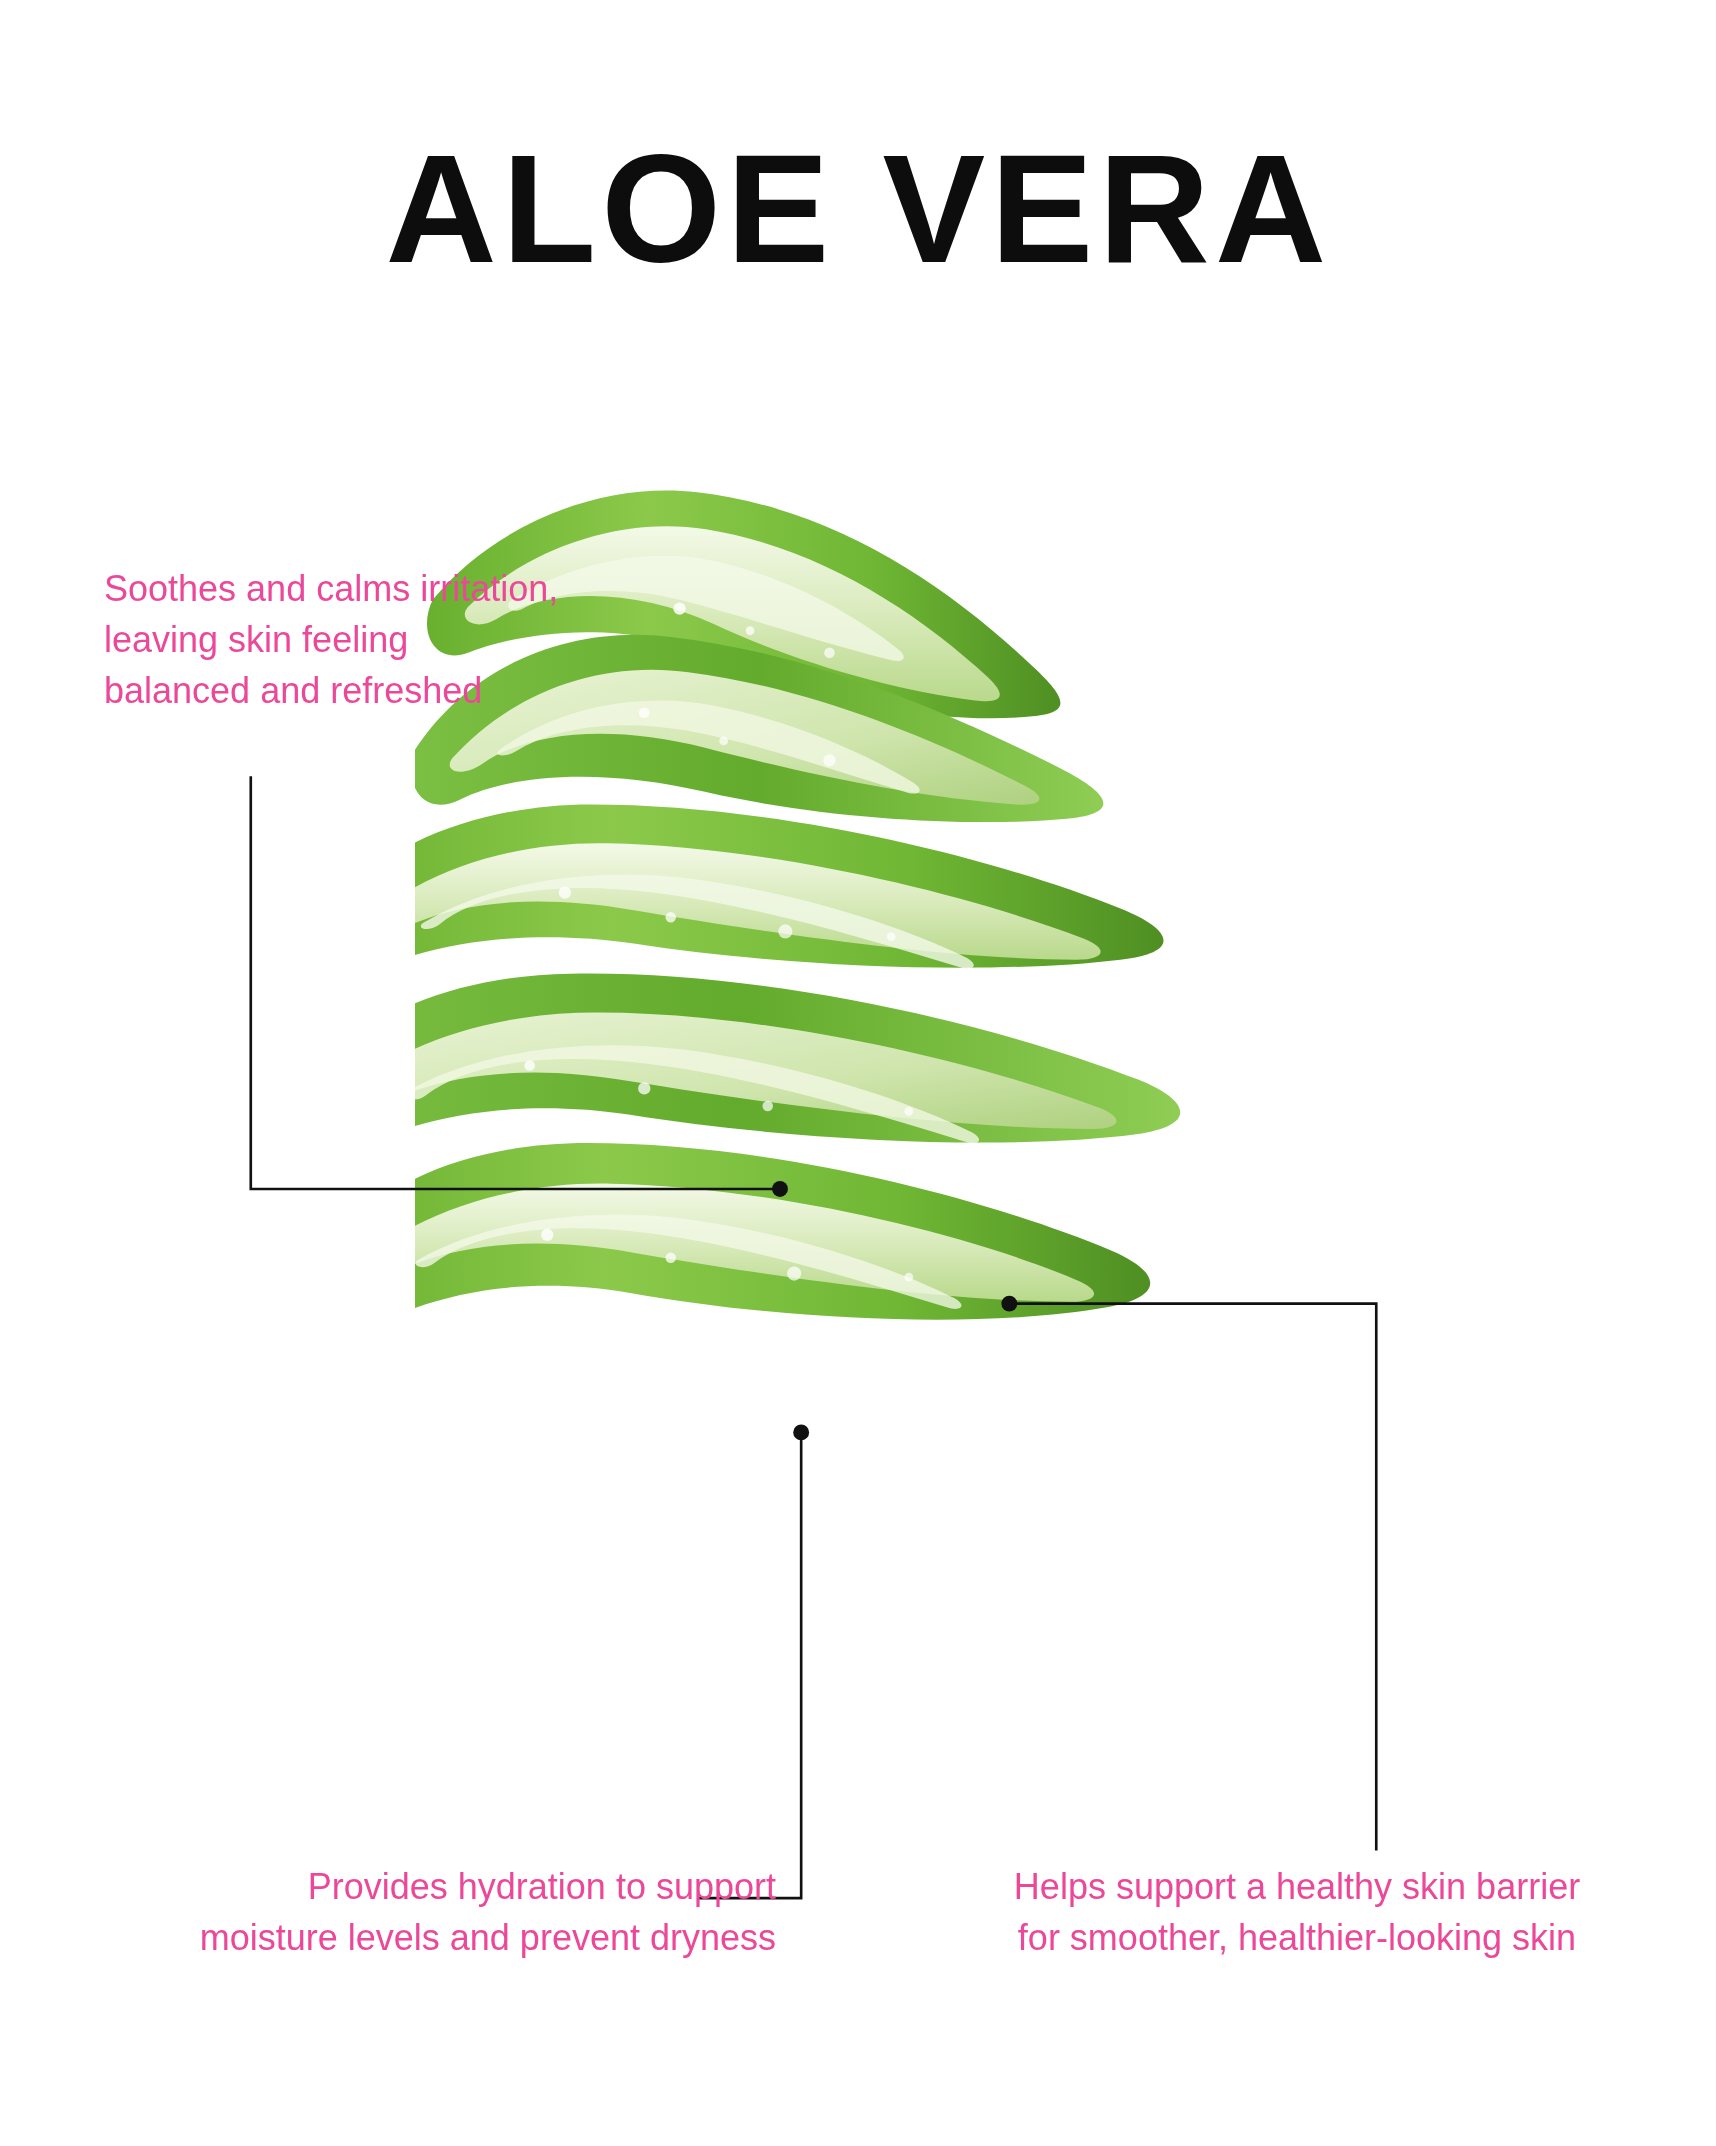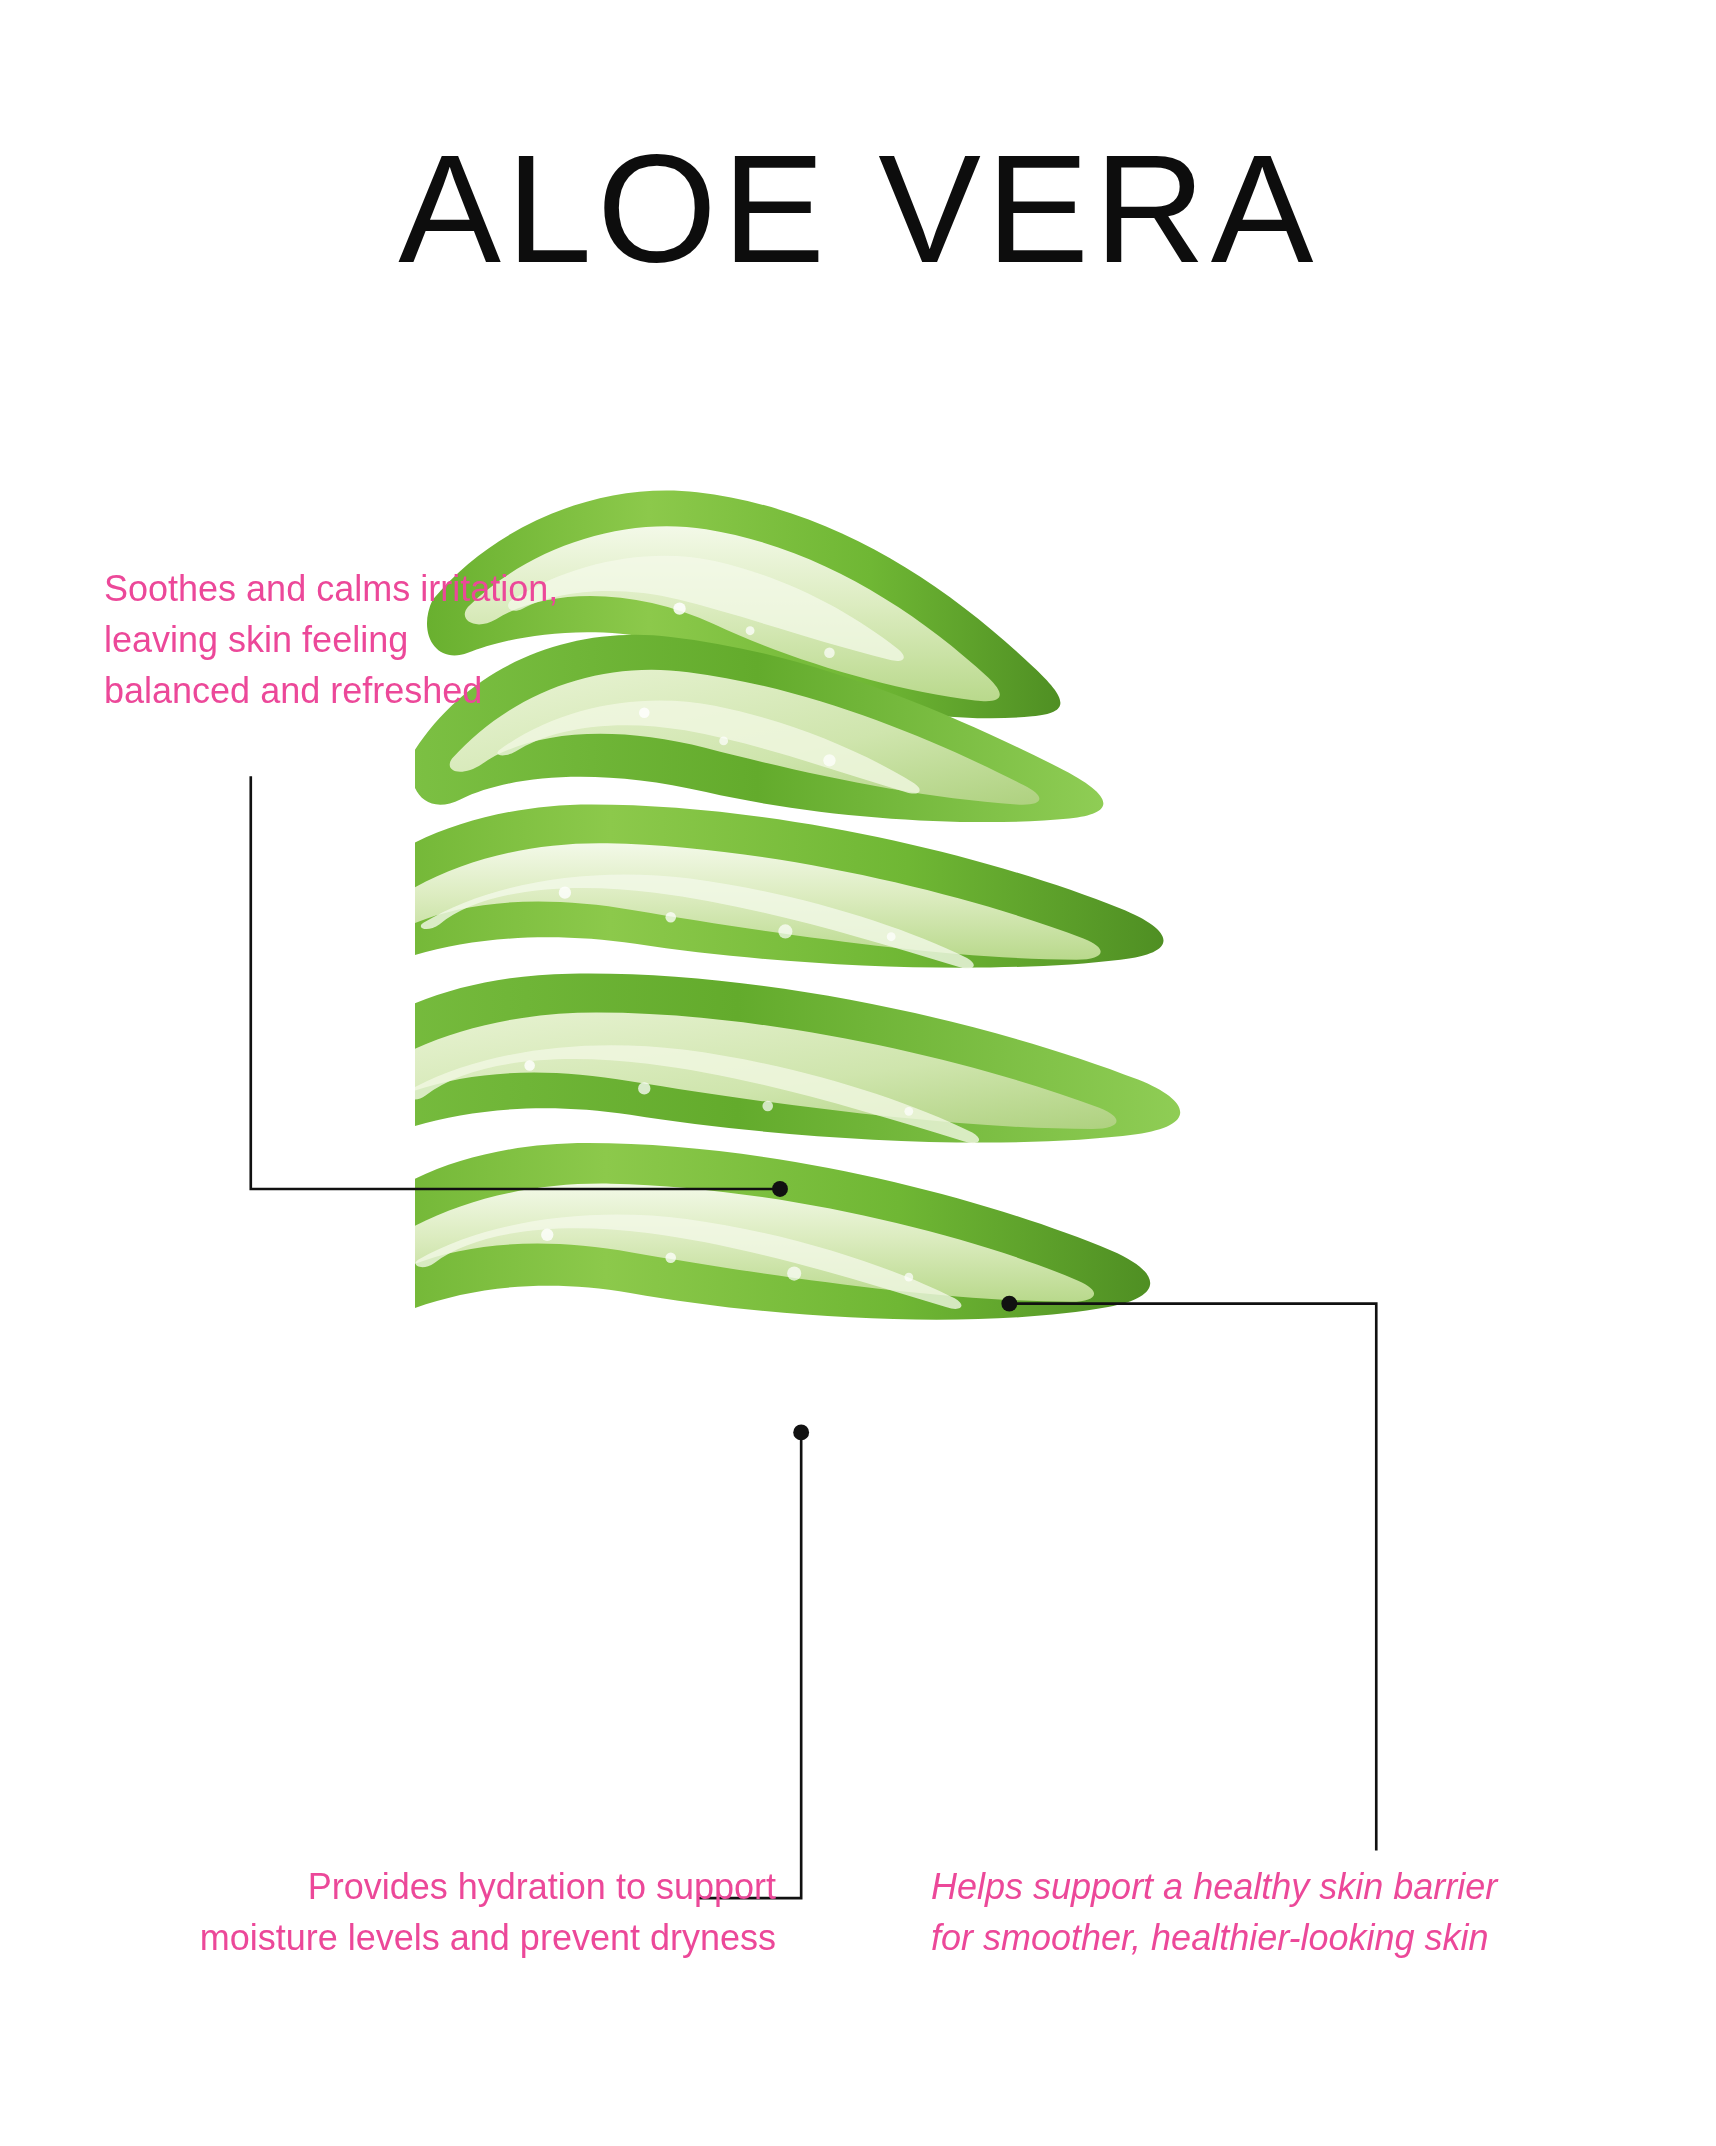--- a/index.html
+++ b/index.html
@@ -27,21 +27,21 @@
   
   #title {
     position: absolute;
     left: 0;
     top: 132px;
     width: 1717px;
     text-align: center;
     font-size: 154px;
     line-height: 1.0;
     letter-spacing: 5.3px;
-    font-weight: 400;
+    font-weight: 700;
     color: #0d0d0d;
     font-family: "Liberation Sans", sans-serif;
   }
 
   
   .annotation {
     position: absolute;
     font-size: 36px;
     line-height: 1.42;
     color: #ec4899;
@@ -57,22 +57,21 @@
   #ann-hydration {
     left: 97px;
     top: 1861px;
     width: 679px;
     text-align: right;
   }
   #ann-barrier {
     left: 931px;
     top: 1861px;
     width: 732px;
-    text-align: left;
-    font-style: italic;
+    text-align: center;
   }
 
   
   #leaders {
     position: absolute;
     left: 0; top: 0;
     width: 1717px;
     height: 2146px;
     pointer-events: none;
   }

